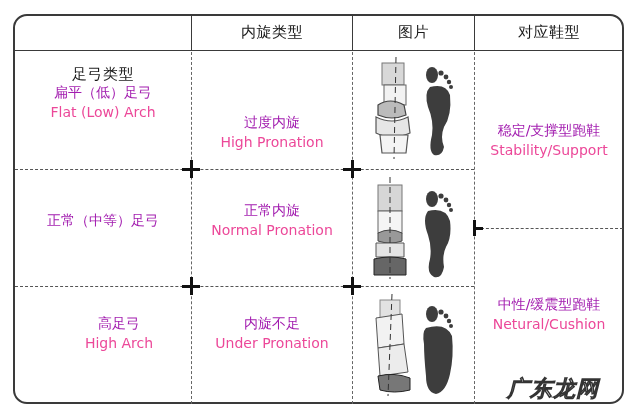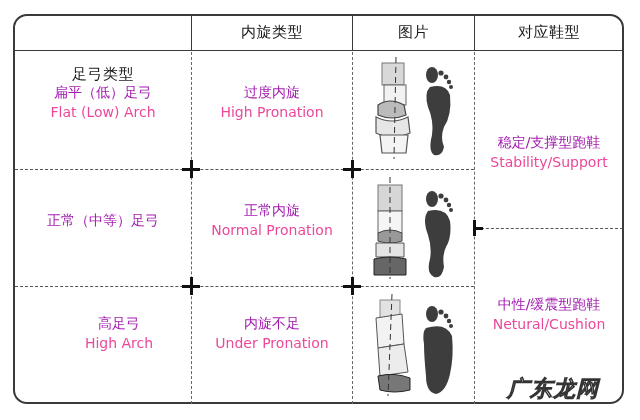--- a/index.html
+++ b/index.html
@@ -55,21 +55,21 @@
 
 <div class="cell hdr" style="left:15px; top:25px; width:176px; height:35px;margin-top:32px;">足弓类型</div>
 <div class="cell hdr" style="left:192px; top:15px; width:160px; height:35px;">内旋类型</div>
 <div class="cell hdr" style="left:353px; top:15px; width:121px; height:35px;">图片</div>
 <div class="cell hdr" style="left:475px; top:15px; width:148px; height:35px;">对应鞋型</div>
 
 <div class="cell" style="left:15px; top:52px; width:176px; height:100px;">
   <div class="zh">扁平（低）足弓</div>
   <div class="en">Flat (Low) Arch</div>
 </div>
-<div class="cell" style="left:192px; top:52px; width:160px; height:100px;">
+<div class="cell" style="left:192px; top:52px; width:160px; height:100px;justify-content:flex-end;">
   <div class="zh">过度内旋</div>
   <div class="en">High Pronation</div>
 </div>
 
 <div class="cell" style="left:15px; top:170px; width:176px; height:100px;">
   <div class="zh">正常（中等）足弓</div>
 </div>
 <div class="cell" style="left:192px; top:170px; width:160px; height:100px;">
   <div class="zh">正常内旋</div>
   <div class="en">Normal Pronation</div>
@@ -77,21 +77,21 @@
 
 <div class="cell" style="left:15px; top:287px; width:176px; height:92px;padding-left:16px;">
   <div class="zh">高足弓</div>
   <div class="en">High Arch</div>
 </div>
 <div class="cell" style="left:192px; top:287px; width:160px; height:92px;">
   <div class="zh">内旋不足</div>
   <div class="en">Under Pronation</div>
 </div>
 
-<div class="cell" style="left:475px; top:52px; width:148px; height:176px;margin-top:12px;">
+<div class="cell" style="left:475px; top:52px; width:148px; height:176px;">
   <div class="zh">稳定/支撑型跑鞋</div>
   <div class="en">Stability/Support</div>
 </div>
 <div class="cell" style="left:475px; top:226px; width:148px; height:176px;">
   <div class="zh">中性/缓震型跑鞋</div>
   <div class="en">Netural/Cushion</div>
 </div>
 
 <svg class="pic" style="left:370px; top:55px;" width="95" height="105" viewBox="0 0 95 105">
   <g>

